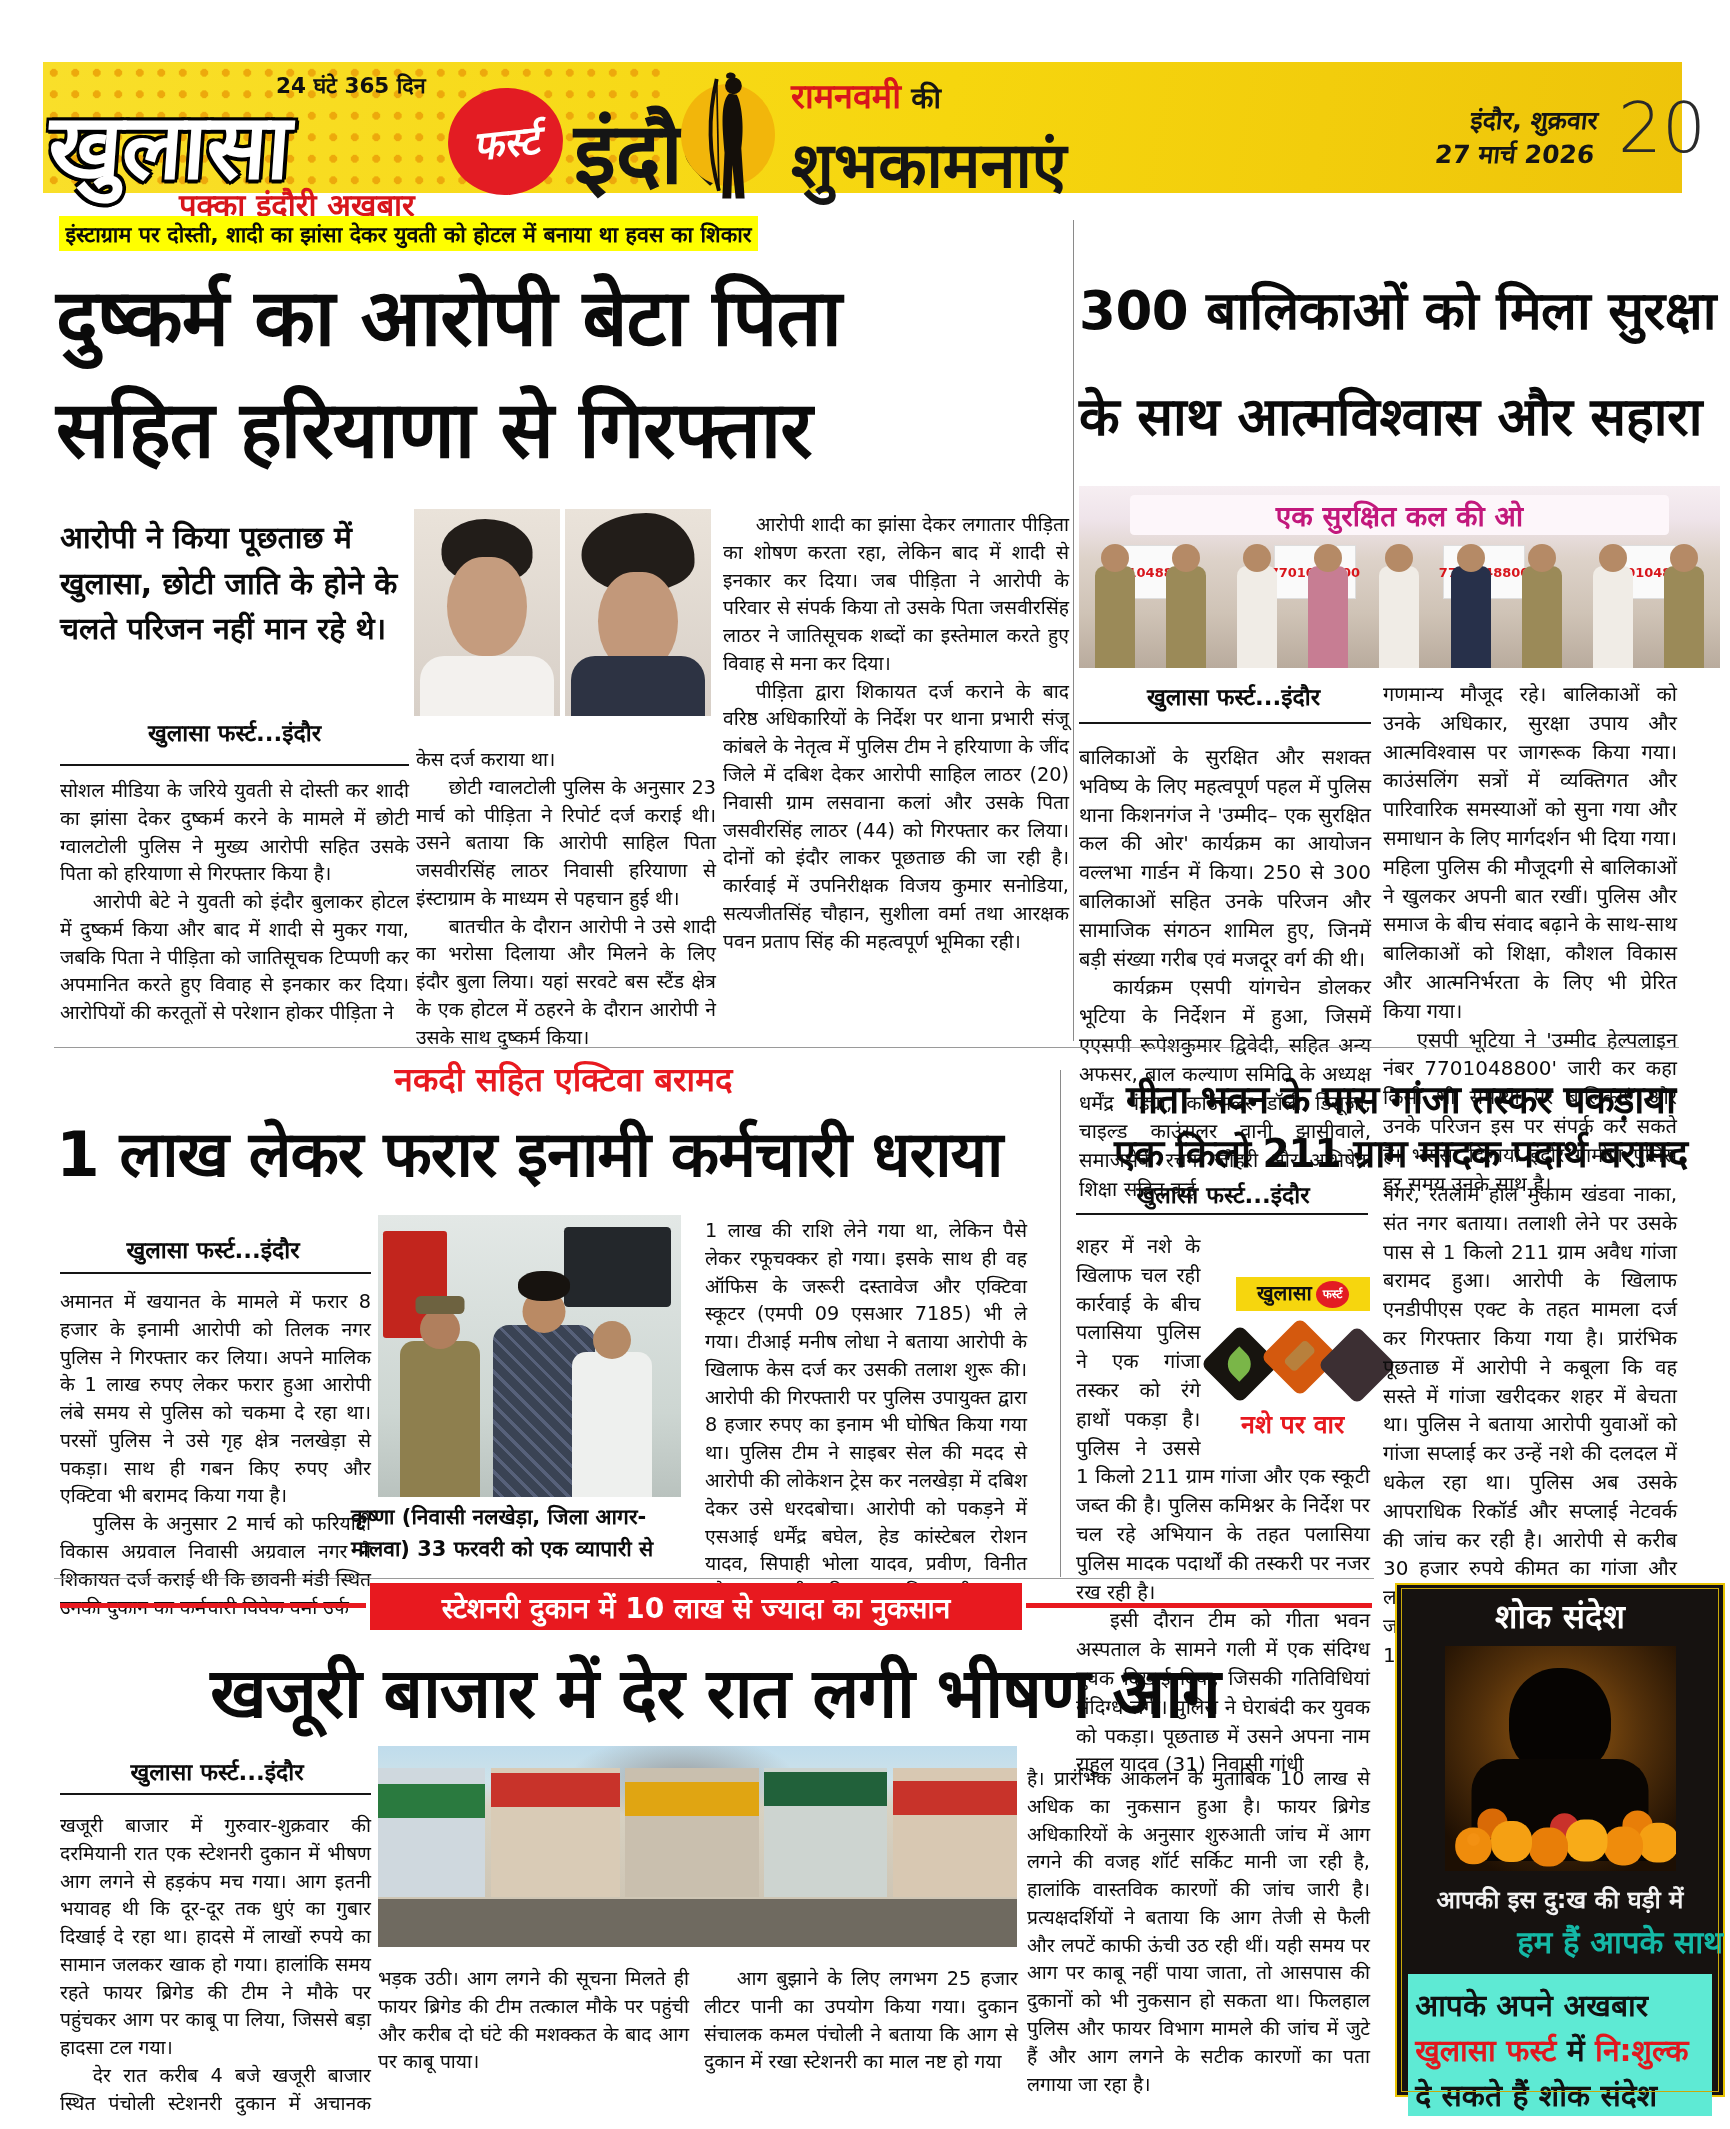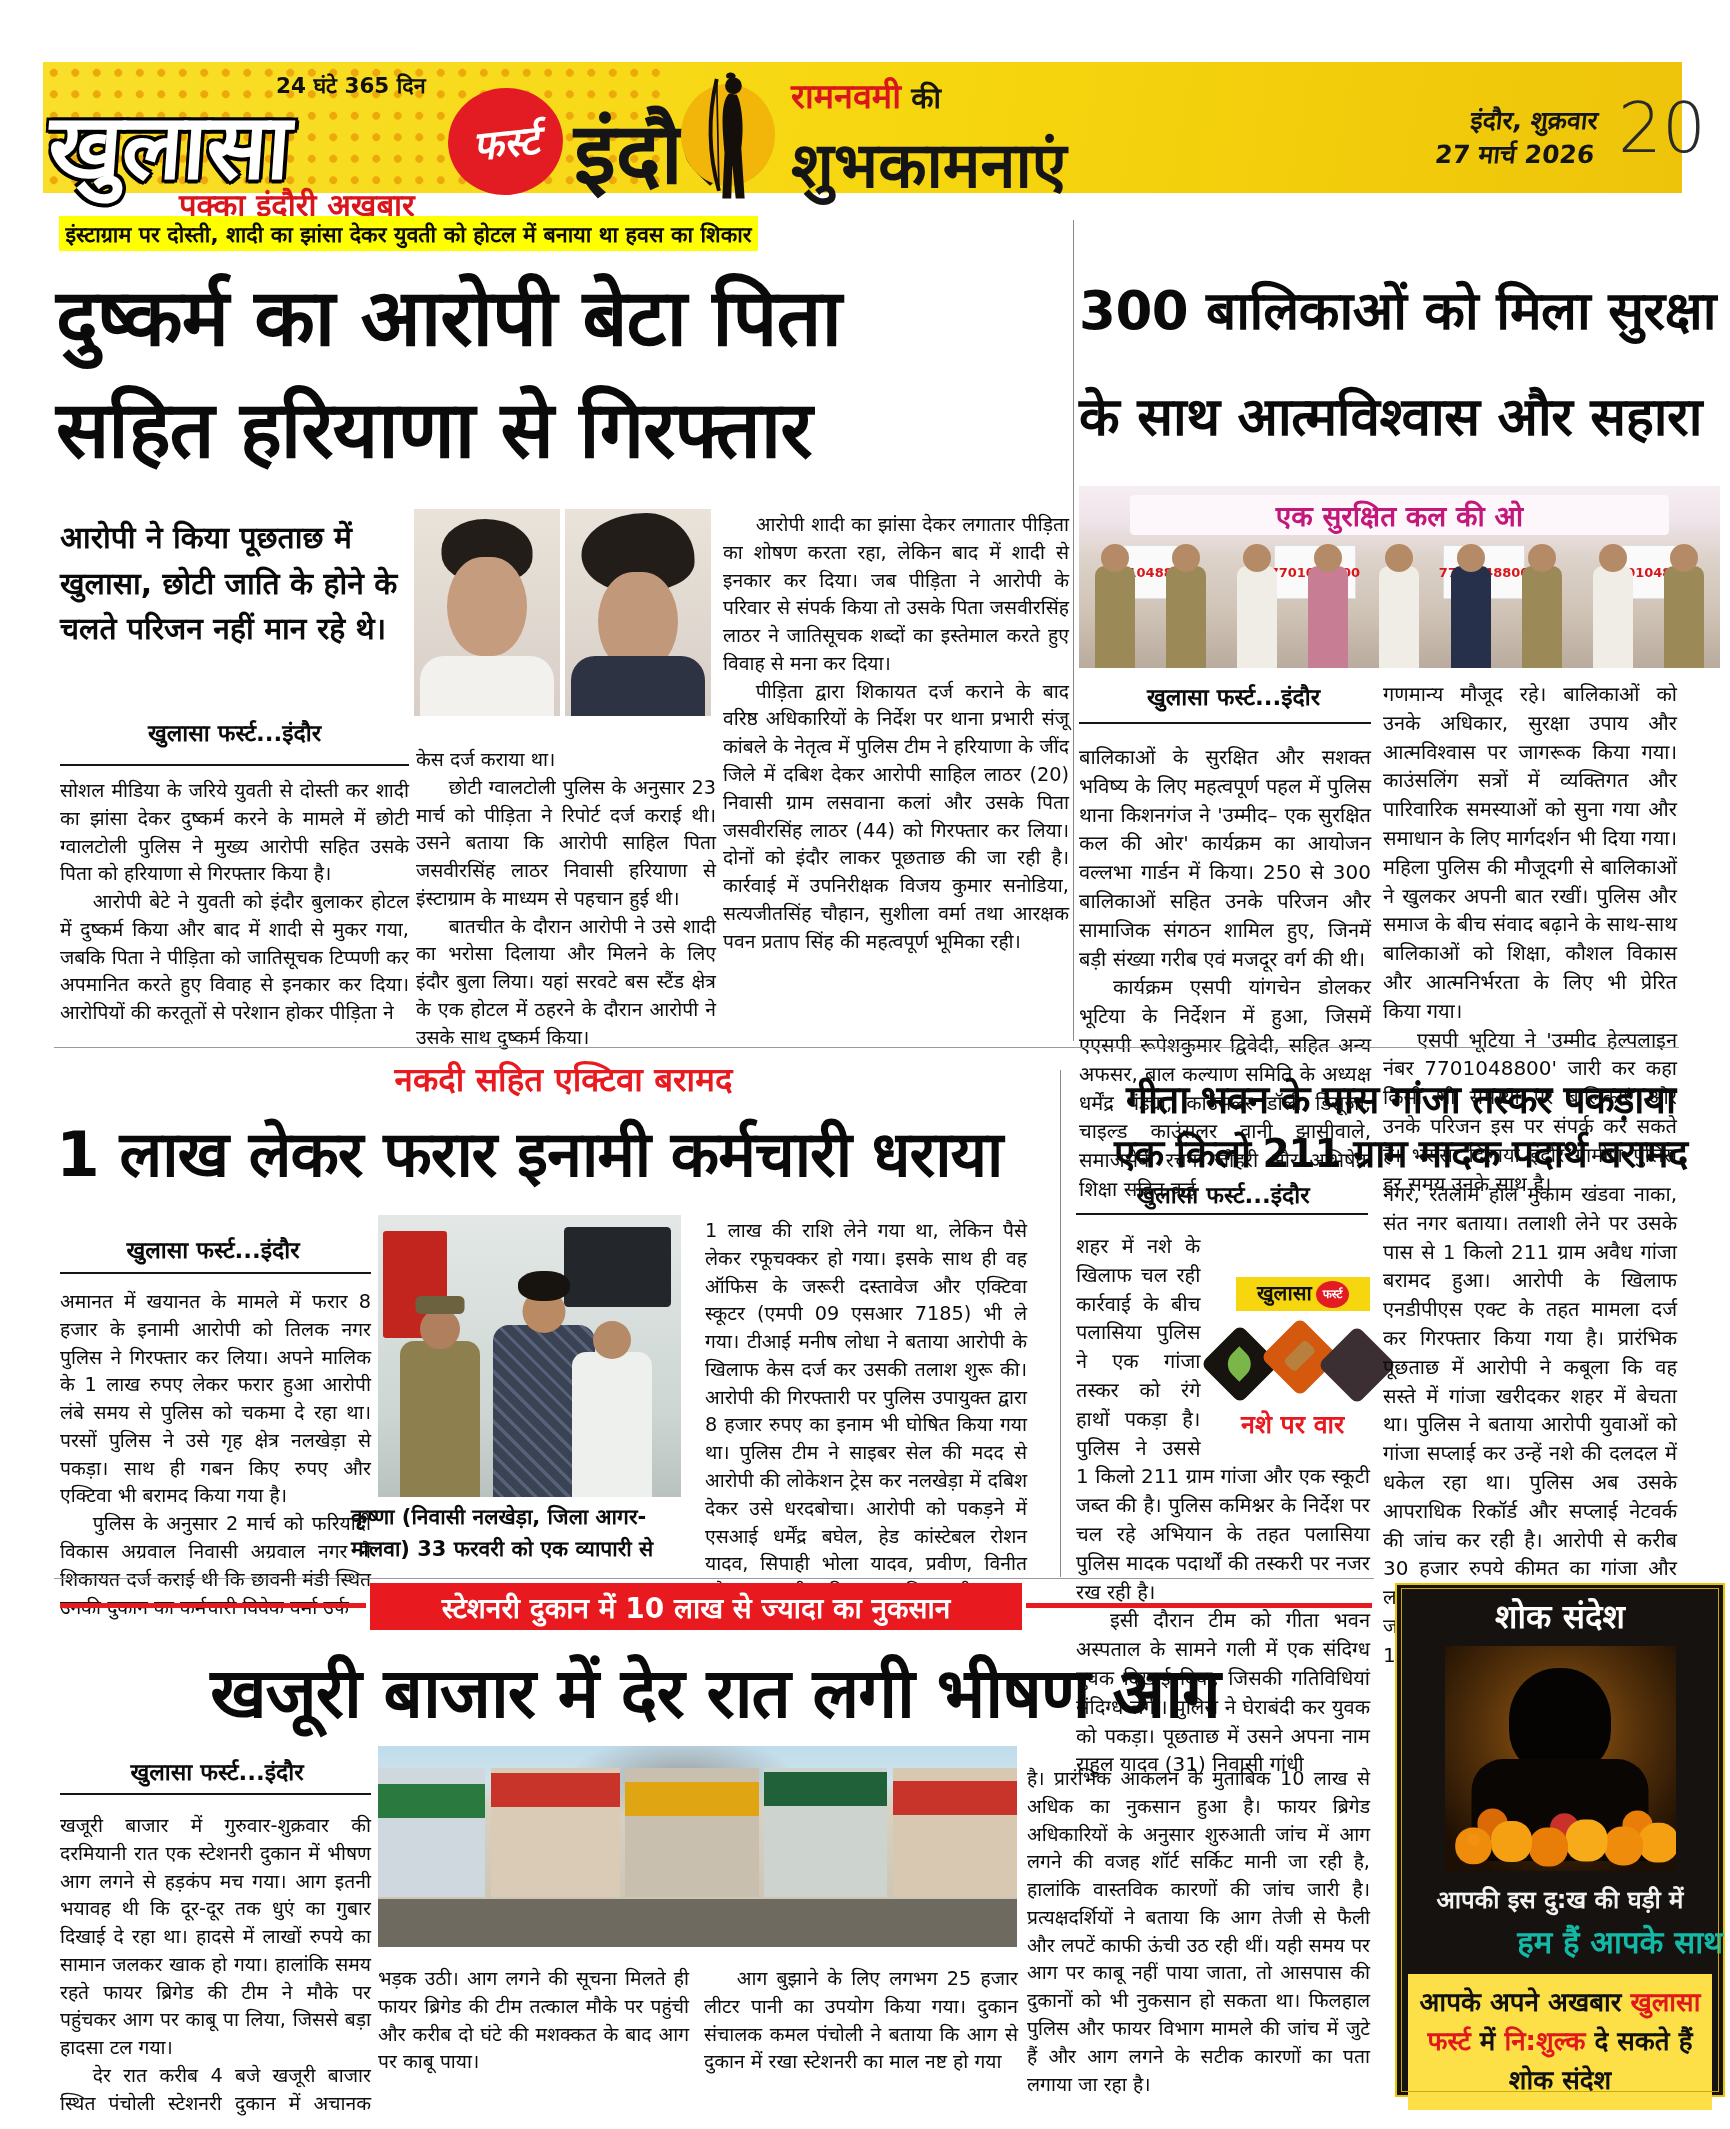--- a/index.html
+++ b/index.html
@@ -107,21 +107,21 @@
   .ad{position:absolute;left:1395px;top:1583px;width:330px;height:514px;background:#161210;border:2.7px solid #e9c402;box-sizing:border-box;}
   .ad-inner{position:absolute;left:4.3px;top:3.2px;right:4.3px;bottom:3.2px;border:1.1px solid #caa90a;}
   .ad-title{margin-top:7.5px;text-align:center;color:#fff;font-size:33px;font-weight:900;}
   .ad-photo{position:relative;margin:8.6px auto 0;width:231px;height:225px;background:radial-gradient(circle at 50% 38%,#9a5c12 0%,#53300a 45%,#1d0f03 85%);overflow:hidden;}
   .ad-photo .head{position:absolute;left:50%;top:21.5px;transform:translateX(-50%);width:102px;height:107px;background:#060402;border-radius:48% 48% 42% 42%;}
   .ad-photo .torso{position:absolute;left:50%;top:113px;transform:translateX(-50%);width:177px;height:102px;background:#0a0603;border-radius:32px 32px 0 0;}
   .ad-photo .flowers{position:absolute;left:22.5px;bottom:25px;width:13px;height:13px;border-radius:50%;background:#f39112;
      box-shadow:0 6.4px 0 11.8px #ef8c0c,38px 2.1px 0 14px #f5a013,75px 7.5px 0 13px #e87e08,113px 1.1px 0 14.5px #f8ab18,150px 6.4px 0 13px #ef8c0c,185px 3.2px 0 13.4px #f5a013,19px -16px 0 8.6px #d96a06,164px -14px 0 8.6px #e87e08,91px -11.8px 0 8px #c9322b;}
   .ad-l1{margin-top:10.7px;text-align:center;color:#f2f2f2;font-size:24px;font-weight:700;}
   .ad-l2{margin-top:5px;text-align:right;color:#14b8a6;font-size:31px;font-weight:900;}
-  .ad-offer{margin:11.8px 10.7px 0;background:#fde047;padding:9.7px 7.5px;text-align:center;font-size:26px;font-weight:900;line-height:1.5;color:#111;}
+  .ad-offer{margin:11.8px 10.7px 0;background:#5eead4;padding:9.7px 7.5px;font-size:30px;font-weight:900;line-height:1.5;color:#111;}
   .ad-offer .red{color:#e0181e;}
   .ad-contact{margin:10.7px 23.6px 0;background:#ffe000;padding:5.4px 3.2px;text-align:center;font-size:23px;font-weight:900;color:#111;}
 </style>
 </head>
 <body>
 
 <div class="page">
 
   <div class="mast">
     <div class="mast-dots"></div>

